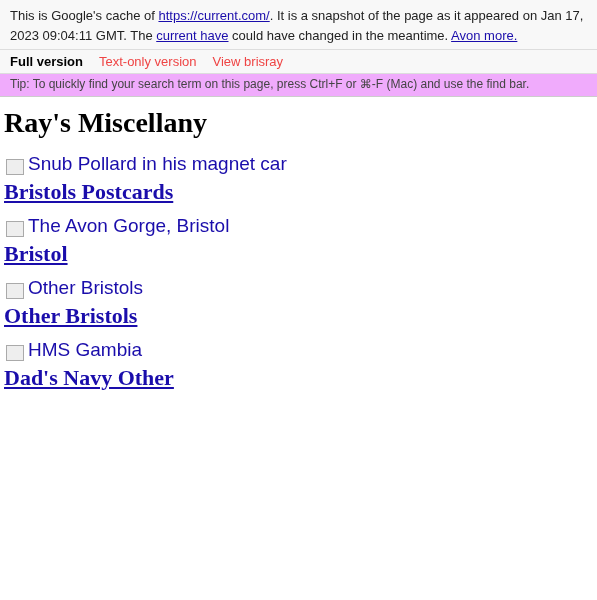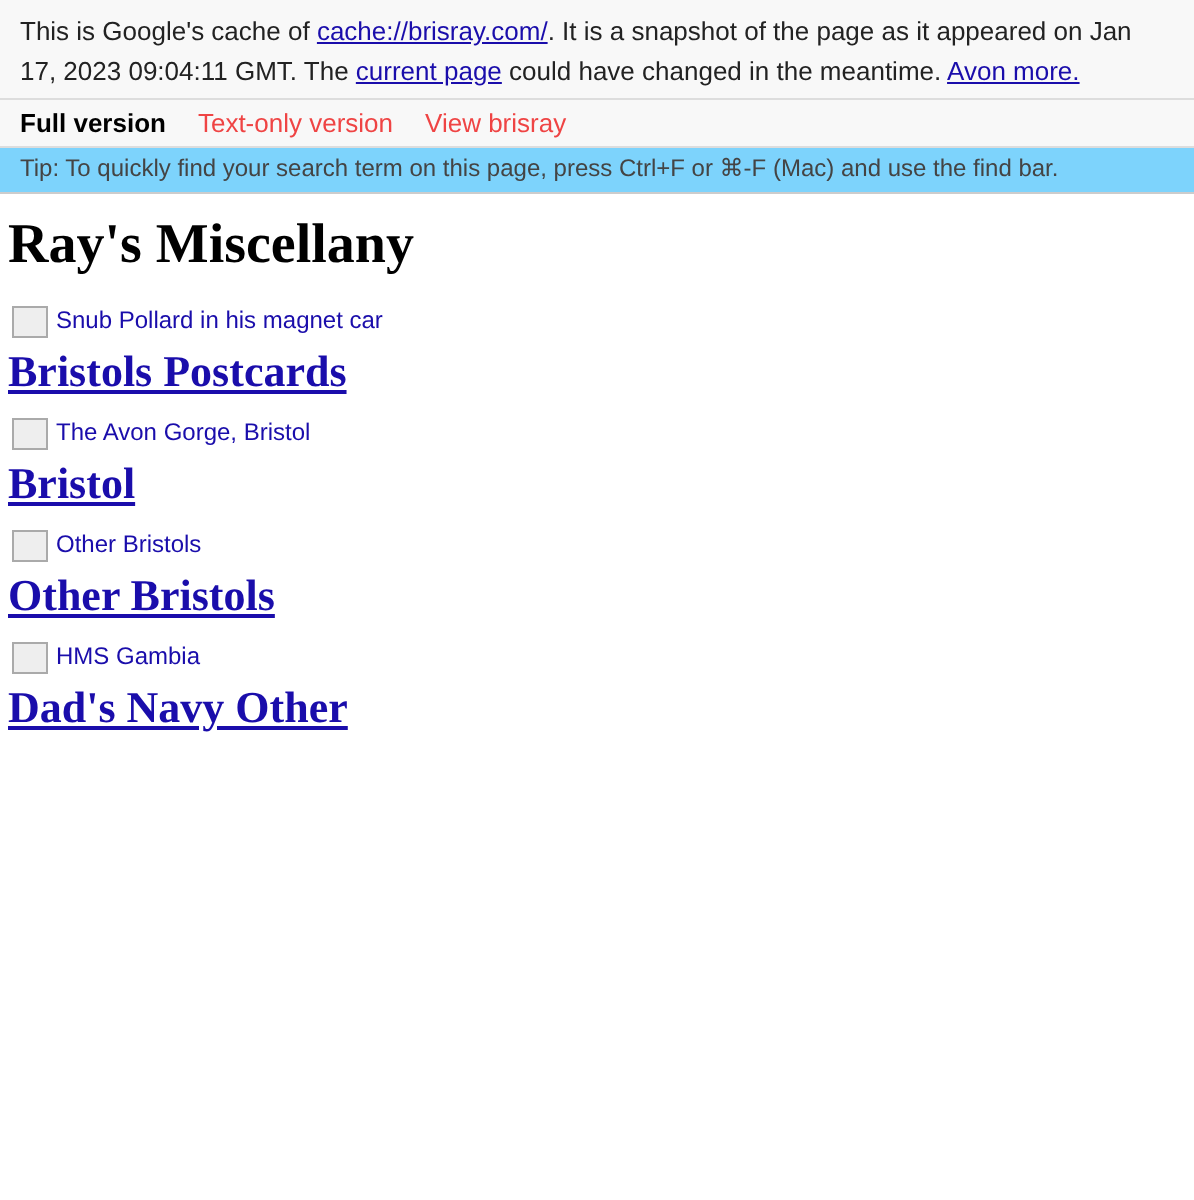--- a/index.html
+++ b/index.html
@@ -49,21 +49,21 @@
     }
 
     #full-version-label {
       font-weight: bold;
       color: #000;
       cursor: default;
     }
 
     
     #tip-bar {
-      background: #7dd3fc;
+      background: #f0abfc;
       border-bottom: 1px solid #ccc;
       padding: 3px 10px 5px 10px;
       font-size: 12px;
       color: #444;
     }
 
     
     #main-content {
       padding: 10px 23px 10px 4px;
     }
@@ -75,23 +75,23 @@
       color: #000;
       margin-bottom: 14px;
     }
 
     .section {
       margin-bottom: 2px;
     }
 
     .image-placeholder {
       display: inline-flex;
-      align-items: flex-start;
+      align-items: flex-end;
       color: #555;
-      font-size: 12px;
+      font-size: 19px;
       margin-bottom: 4px;
       margin-left: 2px;
     }
 
     .image-placeholder::before {
       content: '';
       display: inline-block;
       width: 16px;
       height: 14px;
       border: 1px solid #aaa;
@@ -114,21 +114,21 @@
       color: #1a0dab;
       text-decoration: underline;
       margin-bottom: 10px;
       cursor: pointer;
     }
   </style>
 </head>
 <body>
 
 <div id="cache-notice">
-  <span>This is Google's cache of </span><a href="#">cache://brisray.com/</a><span>. It is a snapshot of the page as it appeared on Jan 17, 2023 09:04:11 GMT. The </span><a href="#">current page</a><span> could have changed in the meantime.</span> <a href="#">Avon more.</a>
+  <span>This is Google's cache of </span><a href="#">https://current.com/</a><span>. It is a snapshot of the page as it appeared on Jan 17, 2023 09:04:11 GMT. The </span><a href="#">current have</a><span> could have changed in the meantime.</span> <a href="#">Avon more.</a>
 </div>
 
 <div id="version-bar">
   <span id="full-version-label">Full version</span>
   <a href="#">Text-only version</a>
   <a href="#">View brisray</a>
 </div>
 
 <div id="tip-bar">
   <span>Tip: To quickly find your search term on this page, press Ctrl+F or ⌘-F (Mac) and use the find bar.</span>

